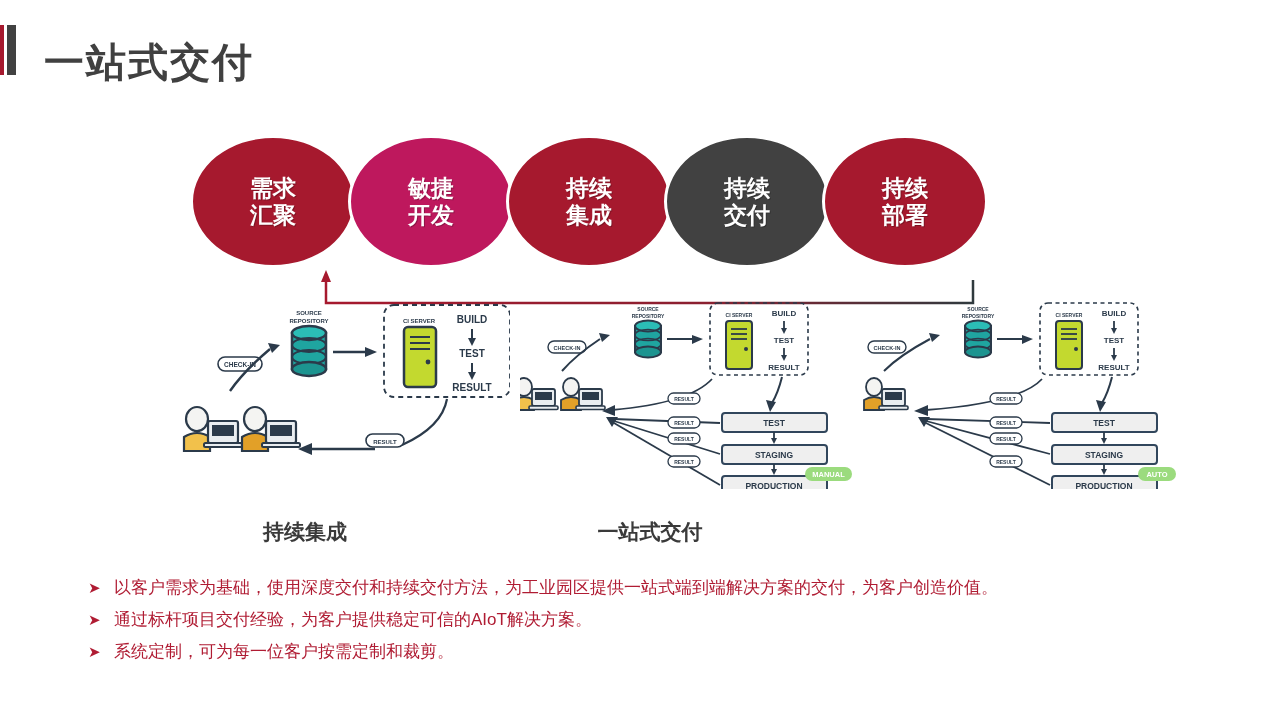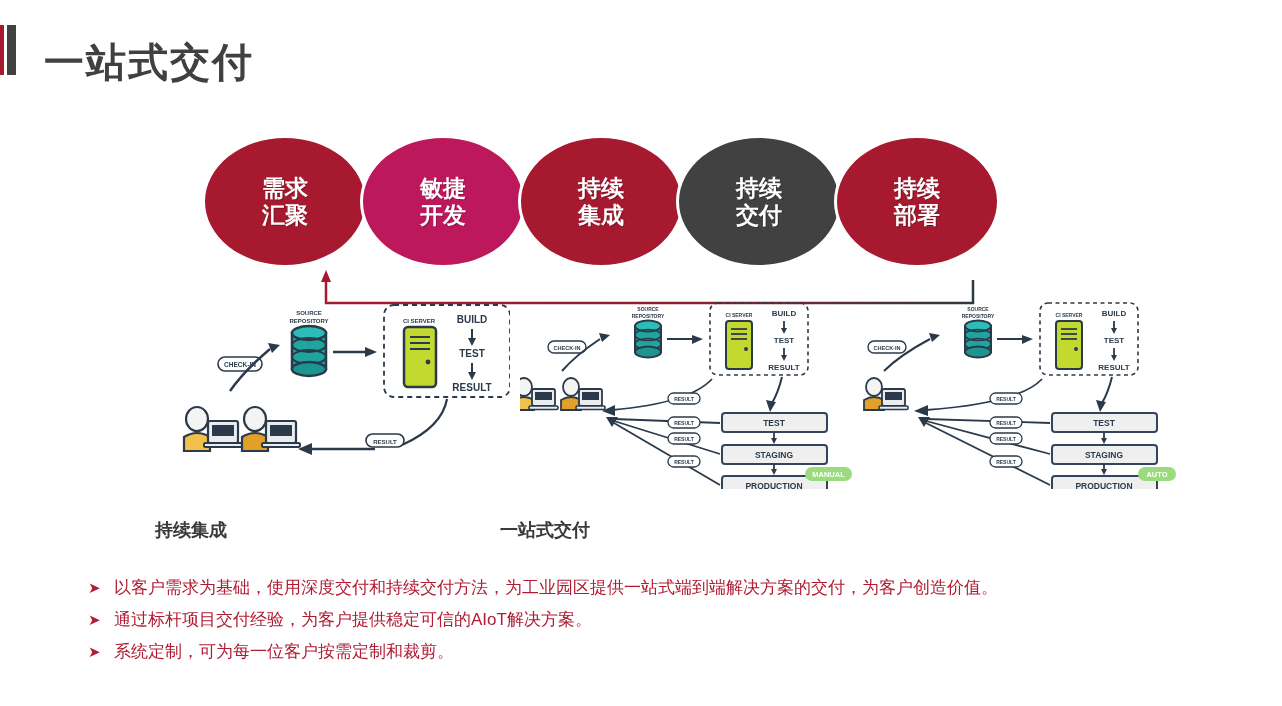--- a/index.html
+++ b/index.html
@@ -35,21 +35,21 @@
     font-weight: bold;
     color: #404040;
     letter-spacing: 2px;
     line-height: 52px;
     white-space: nowrap;
   }
 
   
   .circle-row {
     position: absolute;
-    left: 16px; top: 130px;
+    left: 4px; top: 130px;
     width: 1144px; height: 150px;
   }
   .pipe-circle {
     position: absolute;
     border-radius: 50%;
     display: flex;
     align-items: center;
     justify-content: center;
     box-sizing: border-box;
     border: 3px solid #ffffff;
@@ -90,21 +90,22 @@
 
   .caption-row {
     position: absolute;
     left: 0; top: 518px;
     width: 1282px; height: 34px;
   }
   .caption {
     position: absolute;
     top: 0;
     width: 300px;
-    font-size: 18px;
+    text-align: center;
+    font-size: 21px;
     font-weight: bold;
     color: #3A3A3A;
   }
   .caption.c1 { left: 155px; }
   .caption.c2 { left: 500px; }
   .caption.c3 { left: 850px; }
 
   
   .bullets {
     position: absolute;

